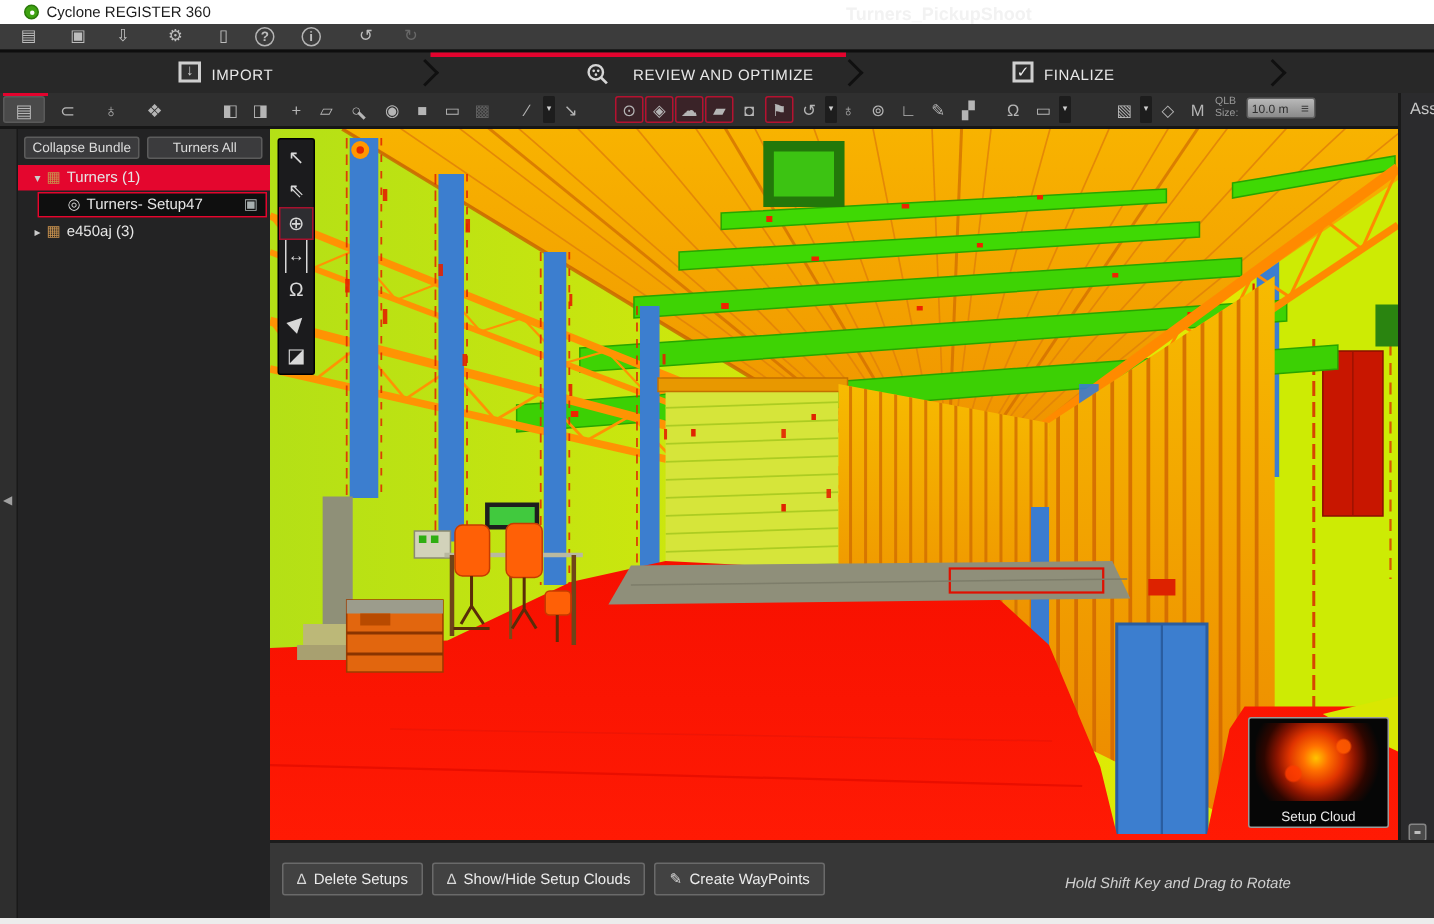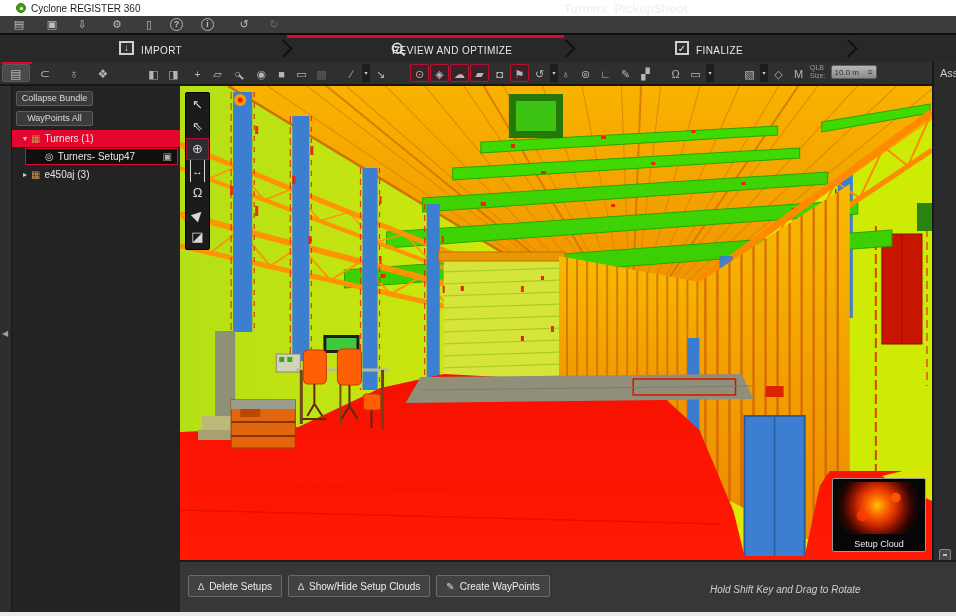--- a/index.html
+++ b/index.html
@@ -60,21 +60,21 @@
   .qlb-box .val { flex:1; }
   .qlb-box .grip { font-size:9px; color:#3c3c3c; }
 
   
   .leftstrip { position:absolute; left:0; top:86px; width:12px; height:526px; background:#2e2e2e;
     border-right:1px solid #191919; }
   .leftstrip .arrow { position:absolute; left:2px; top:243px; font-size:8px; color:#a0a0a0; }
 
   
   .sidebar { position:absolute; left:12px; top:86px; width:168px; height:526px; background:#232324; }
-  .sbtns { padding:5px 4px 3px 4px; display:flex; gap:5px;flex-direction:column; }
+  .sbtns { padding:5px 4px 3px 4px; display:flex; gap:5px; }
   .sbtn { width:77px; height:15px; background:#3b3b3d; border:1px solid #5c5c5c; border-radius:2px;
     font-size:9px; color:#dcdcdc; text-align:center; line-height:13px; }
   .trow { height:17px; display:flex; align-items:center; font-size:10px; color:#e6e6e6; margin-top:1px; }
   .trow .tw { width:10px; text-align:center; font-size:8px; color:#cccccc; }
   .trow .bicon { font-size:10px; color:#c9924e; margin:0 4px 0 1px; }
   .trow .sicon { font-size:10px; color:#d5d5d5; margin:0 4px 0 1px; }
   .trow.sel { background:#e4062e; }
   .trow.outlined { margin-left:13px; margin-right:2px; border:1px solid #e4062e; background:#0f0f0f; }
   .trow .chip { margin-left:auto; margin-right:5px; font-size:10px; color:#a8b0b0; }
   .pad8 { padding-left:8px; }
@@ -148,21 +148,21 @@
     <span class="wicon import-box" style="left:119px">↓</span>
     <span class="stage-label" style="left:141px">IMPORT</span>
 
     <svg class="wicon" style="left:391px;top:7px" width="15" height="15" viewBox="0 0 15 15">
       <circle cx="6.2" cy="6.2" r="4.8" fill="none" stroke="#d6d6d6" stroke-width="1.6"></circle>
       <circle cx="4.8" cy="5.2" r="0.9" fill="#d6d6d6"></circle>
         <circle cx="7.8" cy="5.2" r="0.9" fill="#d6d6d6"></circle>
       <circle cx="6.3" cy="7.8" r="0.9" fill="#d6d6d6"></circle>
       <line x1="9.8" y1="9.8" x2="13.6" y2="13.6" stroke="#d6d6d6" stroke-width="1.8"></line>
     </svg>
-    <span class="stage-label" style="left:392px">REVIEW AND OPTIMIZE</span>
+    <span class="stage-label" style="left:422px">REVIEW AND OPTIMIZE</span>
 
     <span class="wicon finalize-box" style="left:675px">✓</span>
     <span class="stage-label" style="left:696px">FINALIZE</span>
   </div>
 
   <div class="toolbar2">
     <div class="tgroup" style="left:810px">
       <div class="qlb-label">
         <div>QLB</div>
         <div>Size:</div>
@@ -228,21 +228,21 @@
       </div>
     </div>
 
   <div class="leftstrip">
     <span class="arrow">◀</span>
   </div>
 
   <div class="sidebar">
     <div class="sbtns">
       <div class="sbtn">Collapse Bundle</div>
-      <div class="sbtn">WayPoints All</div>
+      <div class="sbtn">Turners All</div>
     </div>
     <div class="trow sel pad8">
       <span class="tw">▾</span>
       <span class="bicon">▦</span>
       <span>Turners (1)</span>
     </div>
     <div class="trow outlined">
       <span class="tw" style="width:18px"></span>
       <span class="sicon">◎</span>
       <span>Turners- Setup47</span>

